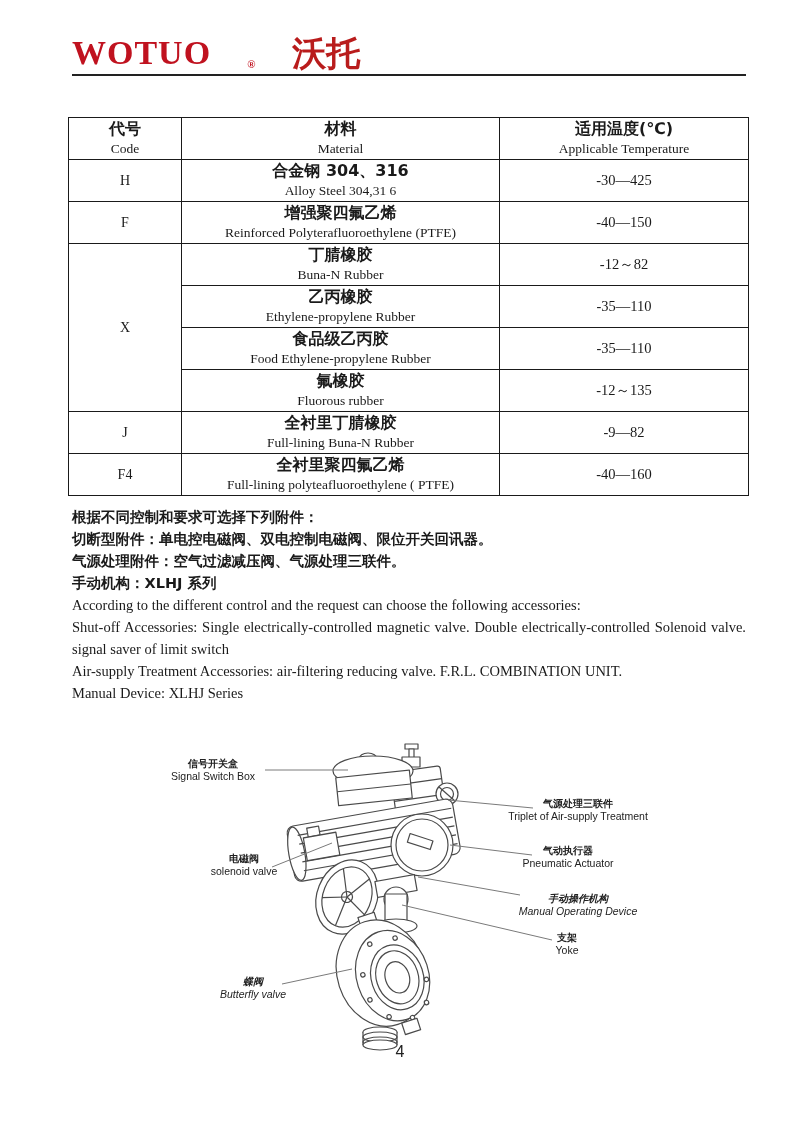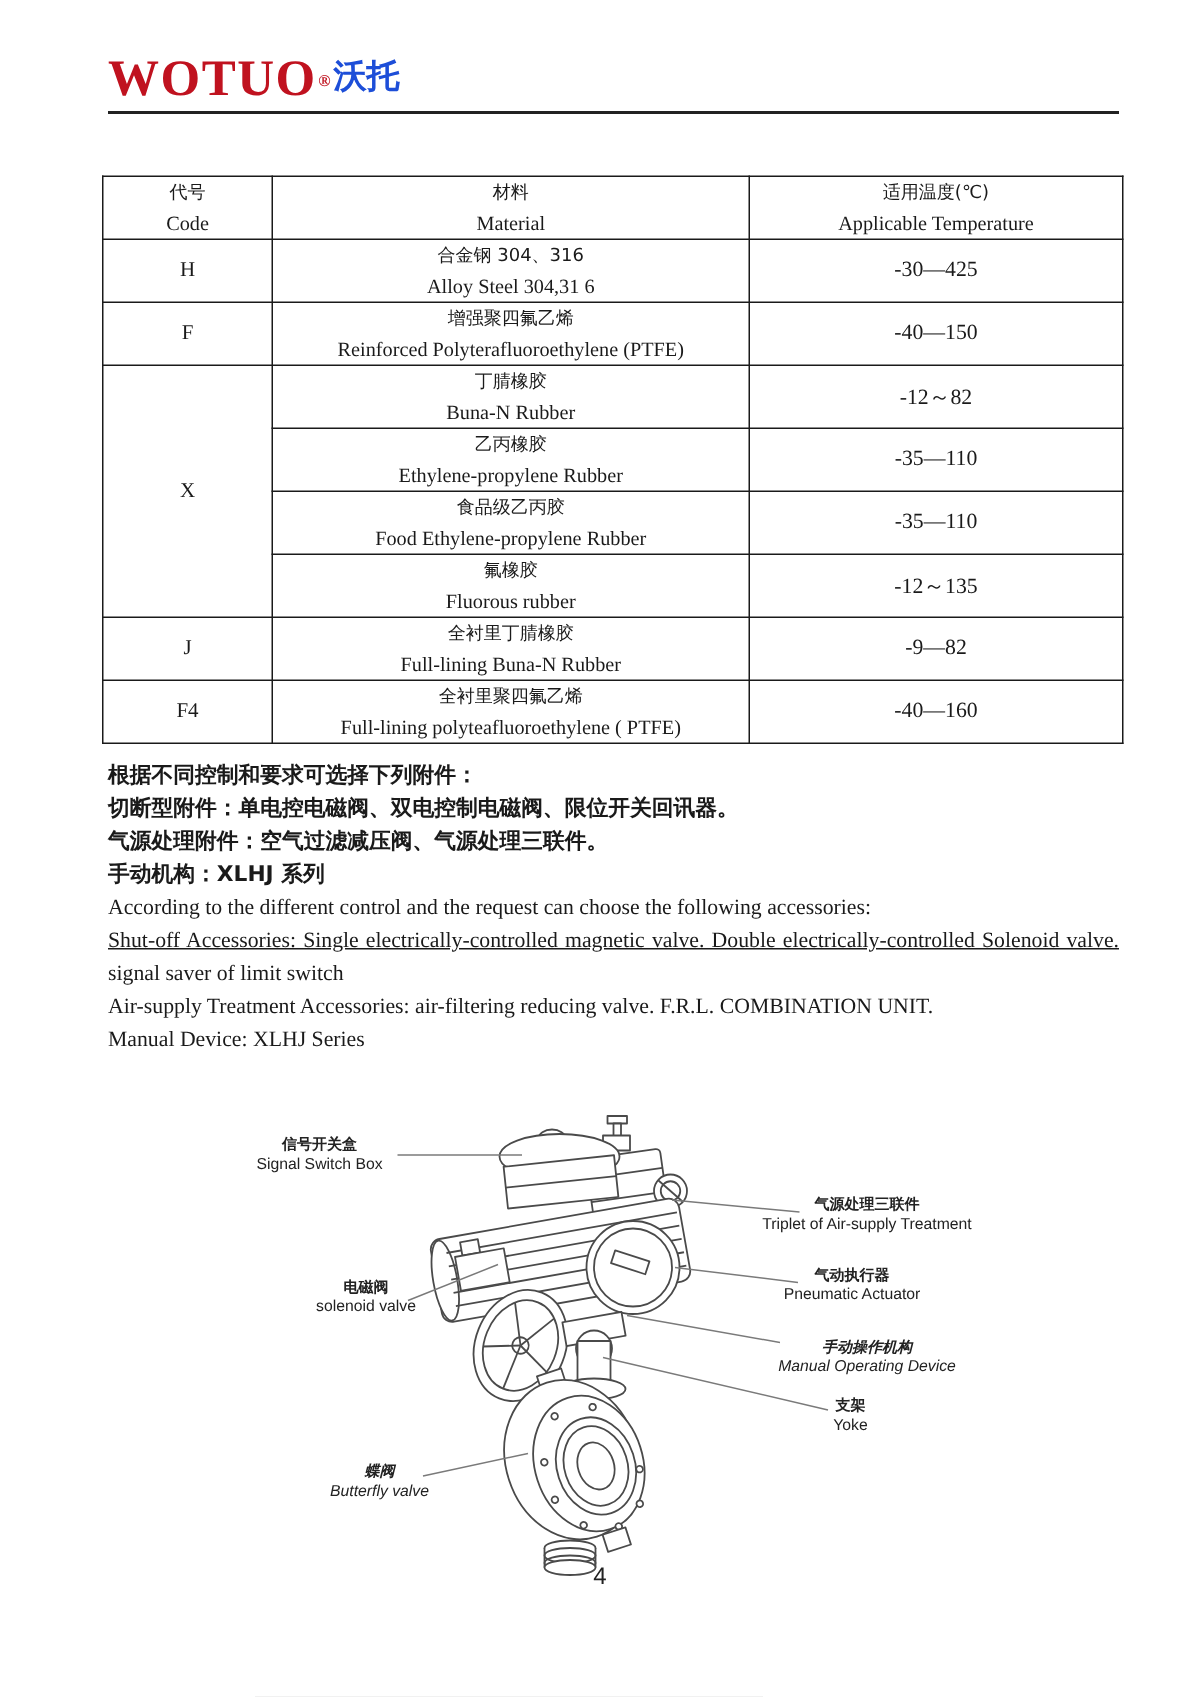--- a/index.html
+++ b/index.html
@@ -1,51 +1,51 @@
 <!DOCTYPE html>
 <html><head>
 <meta charset="utf-8">
 <style>
   html,body{margin:0;padding:0;background:#e8e8e8;}
   .page{position:relative;width:800px;height:1131px;background:#ffffff;overflow:hidden;
         font-family:"Liberation Serif","DejaVu Serif",serif;color:#1a1a1a;}
 
   
-  .brand{position:absolute;left:72px;top:36px;display:flex;align-items:center;}
+  .brand{position:absolute;left:72px;top:36px;display:flex;align-items:flex-end;gap:35px;}
   .brand .latin{font-family:"Liberation Serif","DejaVu Serif",serif;font-weight:bold;
                 font-size:34px;line-height:34px;letter-spacing:1px;}
   .brand .reg{font-size:11px;line-height:11px;margin:2px 2px 0 1px;font-weight:bold;}
-  .brand .cjk{font-family:Liberation Mono, monospace;font-weight:bold;
-              font-size:22px;line-height:34px;color:#1d4ed8;}
+  .brand .cjk{font-family:Liberation Sans, sans-serif;font-weight:bold;
+              font-size:34px;line-height:34px;color:#b91c1c;}
   .rule{position:absolute;left:72px;top:74px;width:674px;height:2px;background:#222;}
 
   .page-title{position:absolute;left:72px;top:85px;font-size:19px;font-weight:bold;
               font-family:"DejaVu Sans","Liberation Sans",sans-serif;letter-spacing:0.5px;}
   .page-title .en{font-family:"Liberation Serif","DejaVu Serif",serif;font-weight:bold;margin-left:8px;}
 
   
   table.order{position:absolute;left:68px;top:117px;width:680px;border-collapse:collapse;
               table-layout:fixed;}
   table.order th,table.order td{border:1px solid #1a1a1a;padding:0 4px;text-align:center;
               vertical-align:middle;font-weight:normal;}
   table.order .col-code{width:113px;}
   table.order .col-mat{width:318px;}
   table.order .col-temp{width:249px;}
   .cell-2line{height:42px;}
-  .zh-line{font-size:12px;line-height:21px;font-family:"DejaVu Sans","Liberation Sans",sans-serif;}
+  .zh-line{font-size:16px;line-height:21px;font-family:"DejaVu Sans","Liberation Sans",sans-serif;font-weight:bold;}
   .en-line{font-size:13.5px;line-height:20px;font-family:"Liberation Serif","DejaVu Serif",serif;}
   .code-cell{font-size:14px;font-family:"Liberation Serif","DejaVu Serif",serif;}
   .temp-cell{font-size:14.5px;font-family:"Liberation Serif","DejaVu Serif",serif;}
 
   
   .notes{position:absolute;left:72px;top:506px;width:674px;}
   .note-zh{font-family:"DejaVu Sans","Liberation Sans",sans-serif;font-weight:bold;
            font-size:14.5px;line-height:22px;}
   .note-en{font-family:"Liberation Serif","DejaVu Serif",serif;font-size:14.5px;line-height:22px;}
-  .note-just{text-align:justify;text-align-last:justify;text-decoration:underline;}
+  .note-just{text-align:justify;text-align-last:justify;}
 
   
   .diagram{position:absolute;left:150px;top:742px;width:530px;height:312px;}
   .diagram svg{position:absolute;left:0;top:0;}
   .dlabel{position:absolute;transform:translateX(-50%);text-align:center;white-space:nowrap;
           font-family:"Liberation Sans","DejaVu Sans",sans-serif;color:#222;}
   .dlabel .zh{font-size:10px;font-weight:bold;line-height:12px;}
   .dlabel .en{font-size:10.5px;line-height:13px;}
 
   .pagenum{position:absolute;left:0;top:1043px;width:800px;text-align:center;

